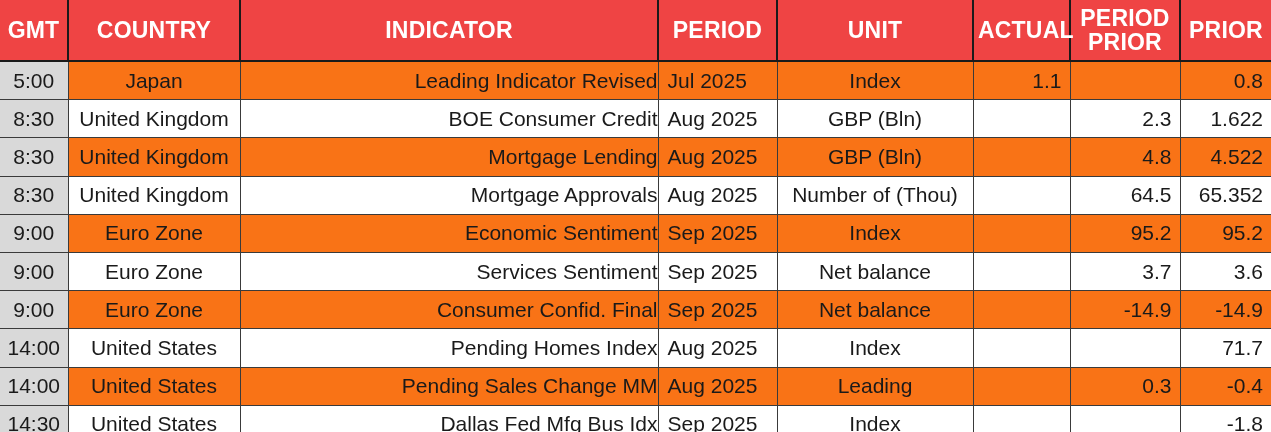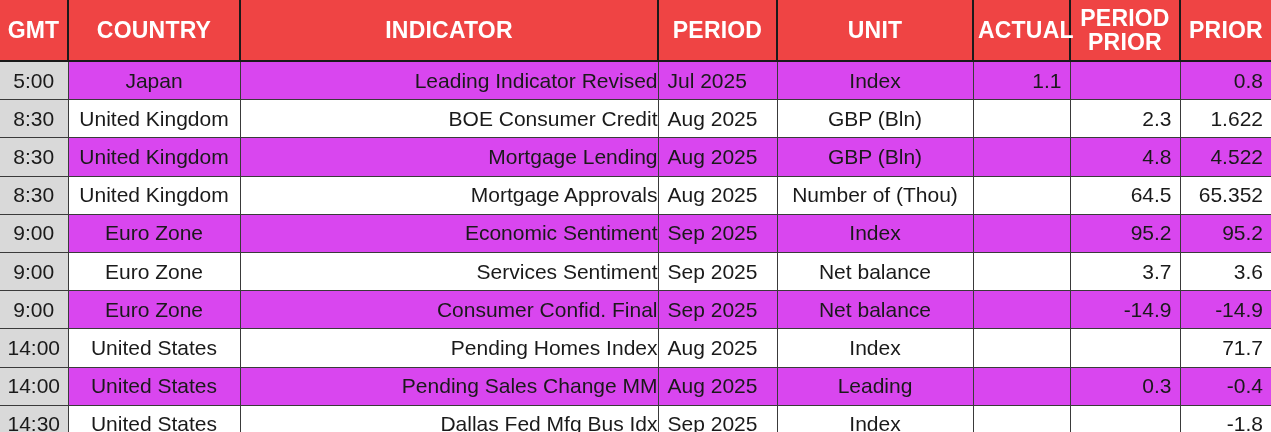--- a/index.html
+++ b/index.html
@@ -48,21 +48,21 @@
     border-right: 1.5px solid #3a3a3a;
     border-bottom: 1.5px solid #3a3a3a;
     background: #ffffff;
     white-space: nowrap;
     overflow: hidden;
   }
   tbody td:last-child { border-right: none; }
   tbody tr:last-child td { border-bottom: none; }
 
   
-  tbody tr.row-shaded td { background: #d946ef; }
+  tbody tr.row-shaded td { background: #f97316; }
 
   
   tbody td.c-gmt {
     background: #D9D9D9 !important;
     text-align: center;
     padding: 0 6px;
   }
 
   td.c-country { text-align: center; padding: 0 8px; }
   td.c-indicator { text-align: right; padding: 0 0 0 8px; }

